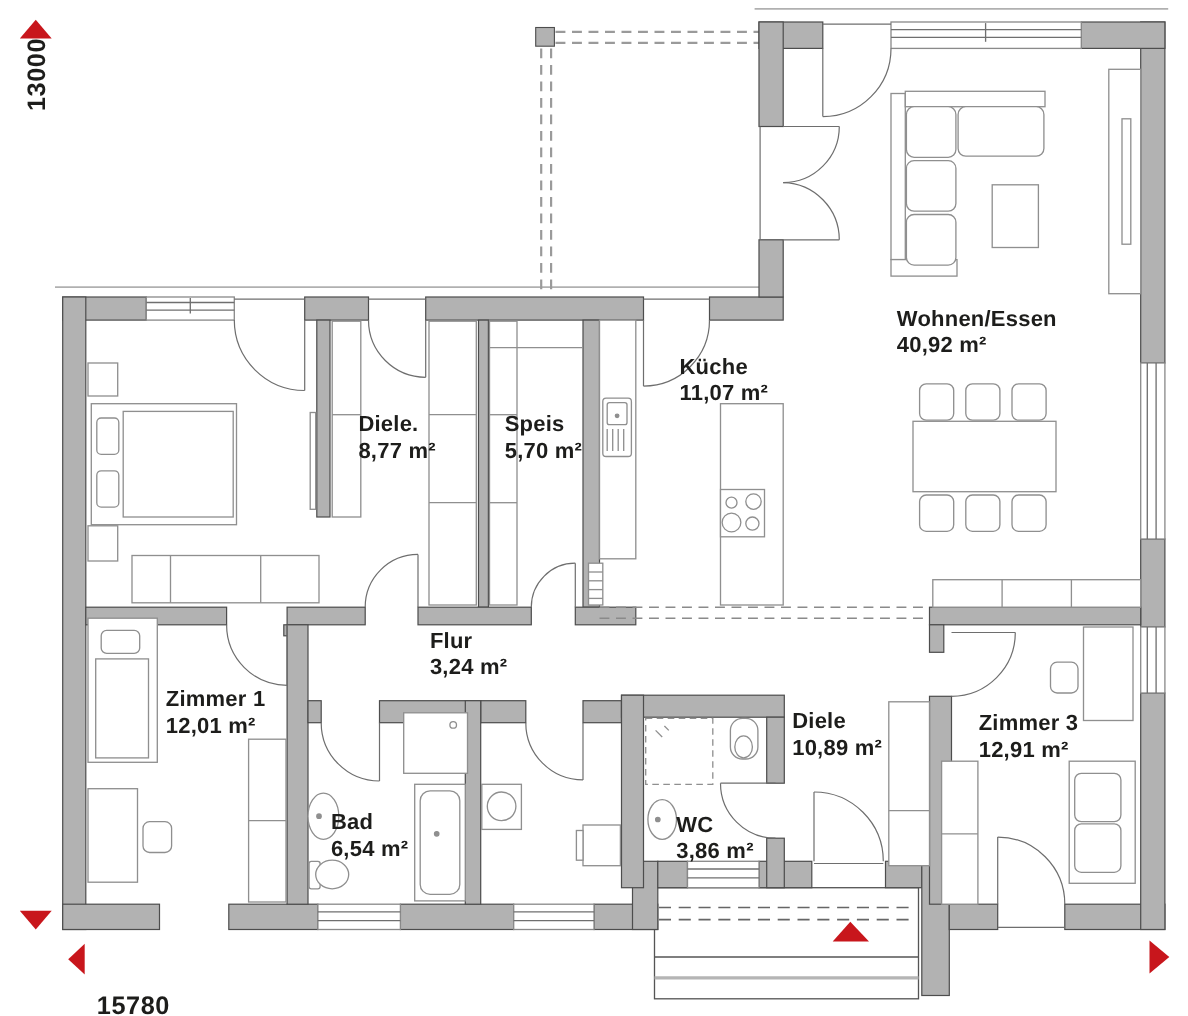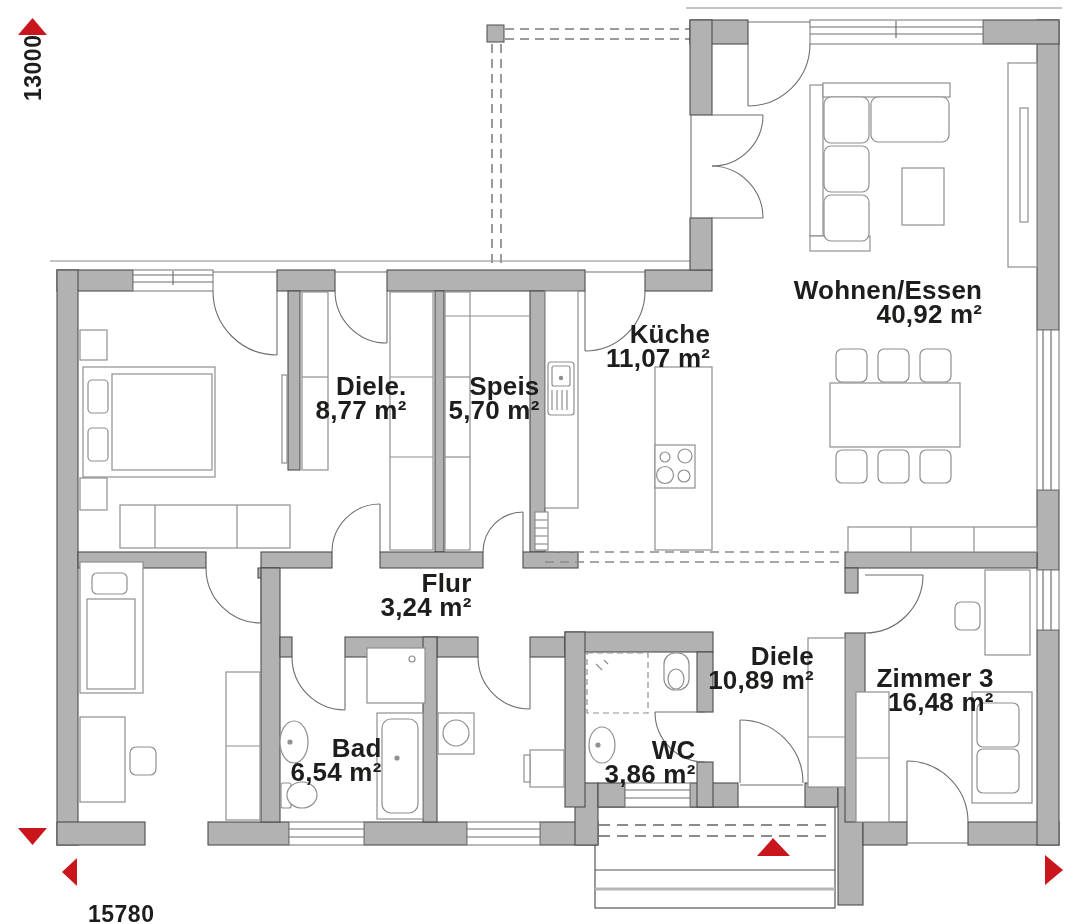--- a/index.html
+++ b/index.html
@@ -1,20 +1,20 @@
 <!DOCTYPE html>
 <html><head>
 <meta charset="utf-8">
 <style>
   html,body{margin:0;padding:0;background:#ffffff;}
   #stage{position:relative;width:1080px;height:924px;background:#ffffff;overflow:hidden;
          font-family:"Liberation Sans","DejaVu Sans",sans-serif;}
   #plan-svg{position:absolute;left:0;top:0;}
-  .room-label{position:absolute;transform:translate(-50%,-50%);text-align:right;
-              color:#1d1d1b;font-size:26px;font-weight:600;line-height:24px;letter-spacing:.2px;white-space:nowrap;}
+  .room-label{position:absolute;transform:translate(-50%,-50%);text-align:left;
+              color:#1d1d1b;font-size:20px;font-weight:600;line-height:24px;letter-spacing:.2px;white-space:nowrap;}
   .dim-label{position:absolute;color:#1d1d1b;font-size:23px;font-weight:600;letter-spacing:.5px;white-space:nowrap;}
   #dim-vertical{left:10px;top:78px;transform:translate(-0%,-50%) rotate(-90deg);transform-origin:23px 50%;}
   #dim-horizontal{left:88px;top:901px;}
 </style>
 </head>
 <body>
 
 <div id="stage">
 
 <svg id="plan-svg" width="1080" height="924" viewBox="0 0 1080 924">
@@ -323,30 +323,34 @@
     <span>11,07 m²</span>
   </div>
   <div class="room-label" style="left:888px;top:302px;">
     <span>Wohnen/Essen</span><br>
     <span>40,92 m²</span>
   </div>
   <div class="room-label" style="left:426px;top:595px;">
     <span>Flur</span><br>
     <span>3,24 m²</span>
   </div>
+  <div class="room-label" style="left:196px;top:648px;">
+    <span>Zimmer 1</span><br>
+    <span>12,01 m²</span>
+  </div>
   <div class="room-label" style="left:336px;top:760px;">
     <span>Bad</span><br>
     <span>6,54 m²</span>
   </div>
   <div class="room-label" style="left:650px;top:762px;">
     <span>WC</span><br>
     <span>3,86 m²</span>
   </div>
   <div class="room-label" style="left:761px;top:668px;">
     <span>Diele</span><br>
     <span>10,89 m²</span>
   </div>
-  <div class="room-label" style="left:935px;top:670px;margin-top:20px;">
+  <div class="room-label" style="left:935px;top:670px;">
     <span>Zimmer 3</span><br>
-    <span>16,48 m²</span>
+    <span>12,91 m²</span>
   </div>
 
 </div>
 
 </body></html>

